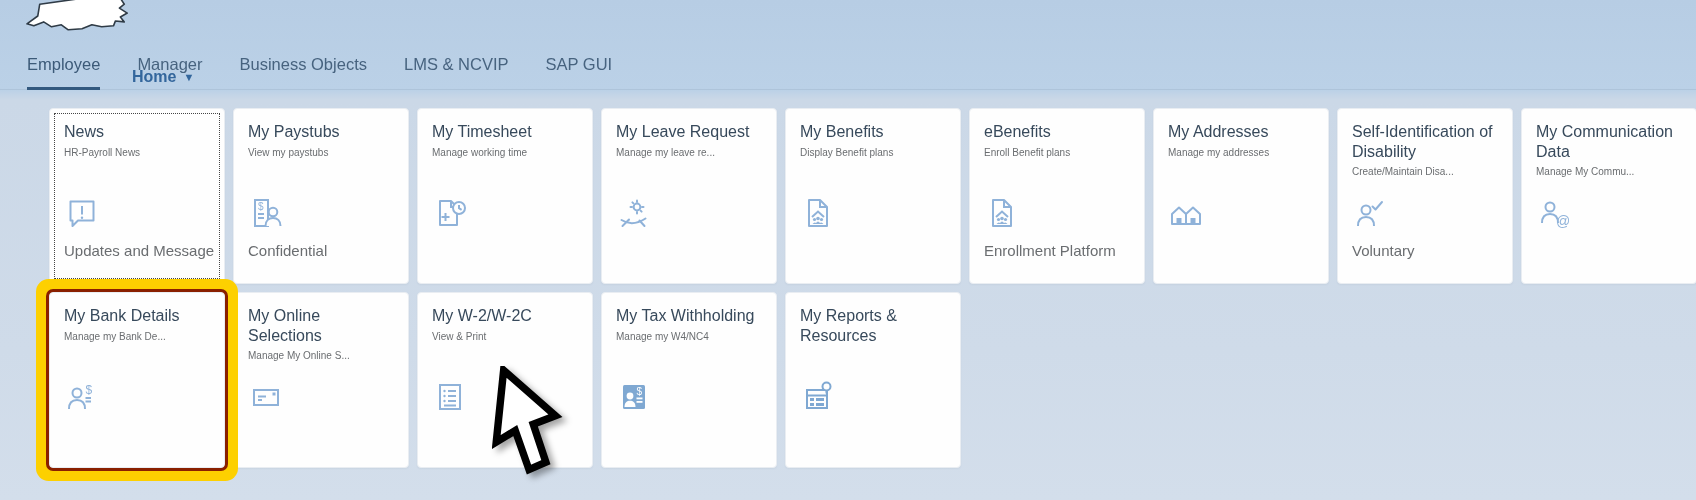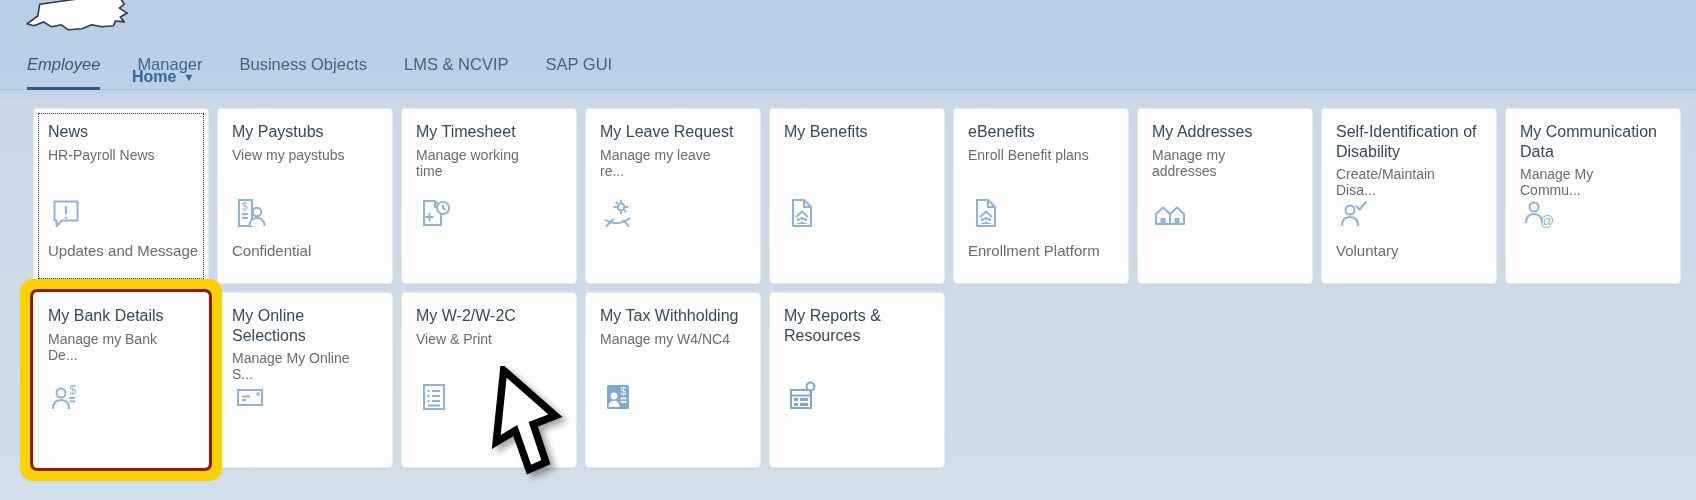--- a/index.html
+++ b/index.html
@@ -22,47 +22,47 @@
 
   
   .tabbar {
     height:50px; display:flex; align-items:center; gap:37px;
     padding-left:27px; border-bottom:1px solid #aec4da;
   }
   .tab {
     position:relative; font-size:16.5px; color:#47637f; cursor:pointer;
     height:50px; display:flex; align-items:center;
   }
-  .tab.active { color:#3c5a78;font-style:italic; }
+  .tab.active { color:#3c5a78; }
   .tab.active::after {
     content:""; position:absolute; left:0; right:0; bottom:0; height:3px; background:#33597f;
   }
 
   
-  .tile-area { padding:18px 0 0 33px; }
+  .tile-area { padding:18px 0 0 33px;margin-left:16px; }
   .grid {
     display:grid;
     grid-template-columns:repeat(9,176px);
     grid-auto-rows:176px;
     gap:8px;
   }
   .tile {
     position:relative; background:#fefefe; border:1px solid #e9edf2; border-radius:4px;
     cursor:pointer; box-shadow:0 1px 2px rgba(60,80,110,0.06);
   }
   .tile.focused { outline:1px dotted #454545; outline-offset:-6px; }
   .tile.highlighted {
     box-shadow:0 0 0 3px #8a2000, 0 0 0 13px #fdd000;
     z-index:5;
   }
   .tile-title {
     padding:13px 14px 0 14px; font-size:16px; line-height:1.22; color:#37495b;
   }
   .tile-subtitle {
-    padding:5px 30px 0 14px; font-size:14px; color:#6a6d70;
+    padding:5px 30px 0 14px; font-size:10px; color:#6a6d70;
   }
   .tile-icon { position:absolute; left:14px; top:86px; width:36px; height:36px; }
   .tile-icon svg { width:36px; height:36px; }
   .tile-footer {
     position:absolute; left:14px; bottom:24px; right:10px;
     font-size:15px; color:#6a6d70; white-space:nowrap; overflow:hidden;
   }
 
   
   .cursor {
@@ -167,20 +167,21 @@
         <line x1="13" y1="24.5" x2="6.5" y2="31"></line>
         <line x1="23.5" y1="25.5" x2="28.5" y2="31"></line>
       </svg>
     </div>
     <div class="tile-footer"></div>
   </div>
 
 
   <div class="tile">
     <div class="tile-title">My Benefits</div>
+    <div class="tile-subtitle">Display Benefit plans</div>
     <div class="tile-icon">
       <svg viewBox="0 0 36 36" fill="none" stroke="#8fb2d9" stroke-width="2">
         <path d="M9 5 H20 L27 12 V31 H9 Z" stroke-linejoin="round"></path>
         <path d="M20 5 V12 H27"></path>
         <path d="M12 22 l6-5.5 6 5.5"></path>
         <circle cx="14.5" cy="24.5" r="1.6" fill="#8fb2d9" stroke="none"></circle>
         <circle cx="18" cy="23.5" r="1.8" fill="#8fb2d9" stroke="none"></circle>
         <circle cx="21.5" cy="24.5" r="1.6" fill="#8fb2d9" stroke="none"></circle>
         <path d="M12.5 29 q2-2.5 3.5-1 q2-3 4 0 q1.5-1.5 3.5 1 Z" fill="#8fb2d9" stroke="none"></path>
       </svg>

